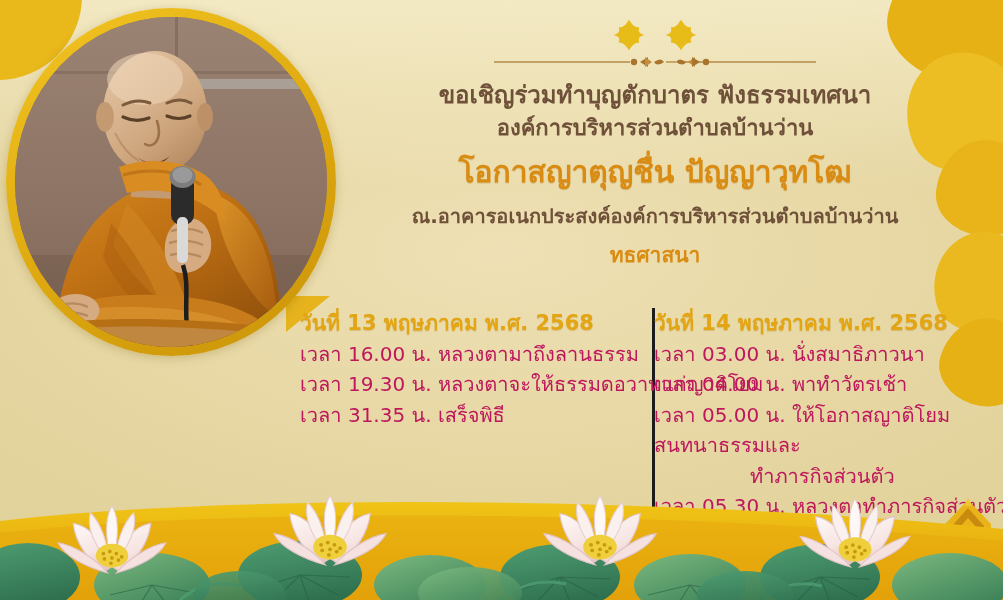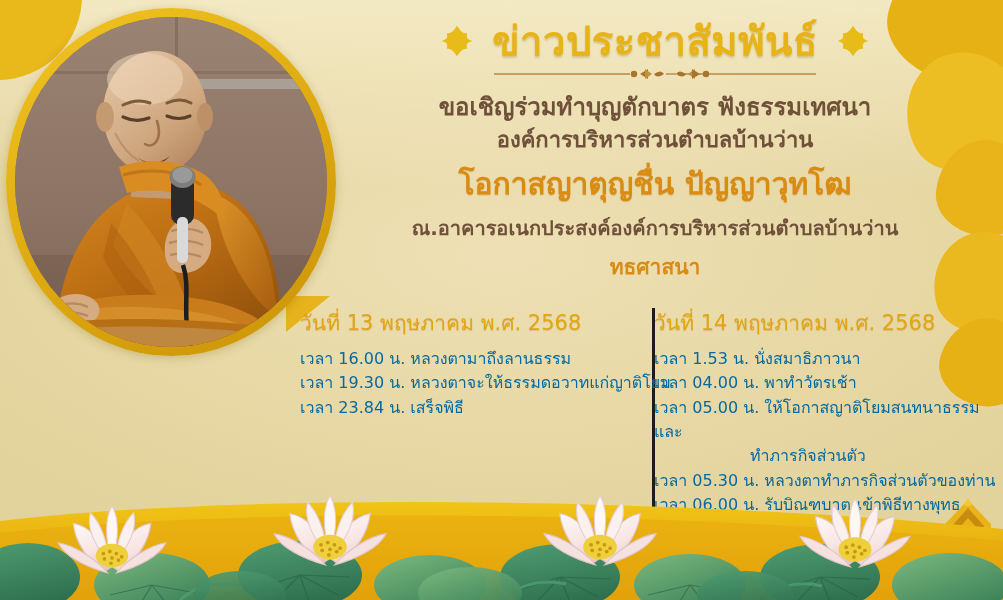--- a/index.html
+++ b/index.html
@@ -158,29 +158,28 @@
 
   .divider {
     position: absolute;
     left: 352px; top: 2px;
     width: 3px; height: 210px;
     background: #1c1c1c;
   }
 
   .col-head {
     font-size: 21px;
-    font-weight: 400;
+    font-weight: 700;
     color: #e3a512;
     text-shadow: 0 1px 1px rgba(140,95,5,.22);
-    margin-bottom: 8px;
     white-space: nowrap;
   }
   .item {
-    font-size: 16px;
-    color: #0369a1;
+    font-size: 20px;
+    color: #be185d;
     line-height: 1.52;
     white-space: nowrap;
   }
   .item.wrap { white-space: normal; }
   .item .cont {
     display: block;
     padding-left: 96px;
   }
 
   
@@ -304,21 +303,20 @@
         <path d="M0 318 C80 304 200 308 312 324 L312 330 L0 330 Z" fill="#caa06c" opacity=".5"></path>
       </svg>
     </div>
   </div>
 
   <div class="header">
     <div class="title-row">
       <svg class="quatrefoil" viewBox="0 0 40 40">
         <path d="M20 2 C24 8 26 11 32 11 C31 16 31 18 38 20 C31 22 31 24 32 29 C26 29 24 32 20 38 C16 32 14 29 8 29 C9 24 9 22 2 20 C9 18 9 16 8 11 C14 11 16 8 20 2 Z" fill="#e8bc18"></path>
       </svg>
-      <div class="main-title">ข่าวประชาสัมพันธ์</div>
       <svg class="quatrefoil" viewBox="0 0 40 40">
         <path d="M20 2 C24 8 26 11 32 11 C31 16 31 18 38 20 C31 22 31 24 32 29 C26 29 24 32 20 38 C16 32 14 29 8 29 C9 24 9 22 2 20 C9 18 9 16 8 11 C14 11 16 8 20 2 Z" fill="#e8bc18"></path>
       </svg>
     </div>
 
     <svg class="flourish" viewBox="0 0 330 16">
       <line x1="4" y1="8" x2="140" y2="8" stroke="#b58b4a" stroke-width="1.4"></line>
       <line x1="190" y1="8" x2="326" y2="8" stroke="#b58b4a" stroke-width="1.4"></line>
       <circle cx="144" cy="8" r="3.2" fill="#a9742c"></circle>
       <path d="M150 8 l8 -5 l0 10 Z" fill="#a9742c"></path>
@@ -338,28 +336,28 @@
     <div class="agenda-word">ทธศาสนา</div>
   </div>
 
   <div class="schedule">
     <div class="divider"></div>
 
     <div class="col col-left">
       <div class="col-head">วันที่ 13 พฤษภาคม พ.ศ. 2568</div>
       <div class="item">เวลา 16.00 น. หลวงตามาถึงลานธรรม</div>
       <div class="item">เวลา 19.30 น. หลวงตาจะให้ธรรมดอวาทแก่ญาติโยม</div>
-      <div class="item">เวลา 23.84 น. เสร็จพิธี</div>
+      <div class="item">เวลา 31.35 น. เสร็จพิธี</div>
     </div>
 
     <div class="col col-right">
       <div class="col-head">วันที่ 14 พฤษภาคม พ.ศ. 2568</div>
 
       <div class="item">
-        <span>เวลา 1.53 น. นั่งสมาธิภาวนา</span>
+        <span>เวลา 03.00 น. นั่งสมาธิภาวนา</span>
       </div>
       <div class="item">
         <span>เวลา 04.00 น. พาทำวัตรเช้า</span>
       </div>
       <div class="item wrap">
         <span>เวลา 05.00 น. ให้โอกาสญาติโยมสนทนาธรรมและ</span>
         <span class="cont">ทำภารกิจส่วนตัว</span>
       </div>
       <div class="item">
         <span>เวลา 05.30 น. หลวงตาทำภารกิจส่วนตัวของท่าน</span>

